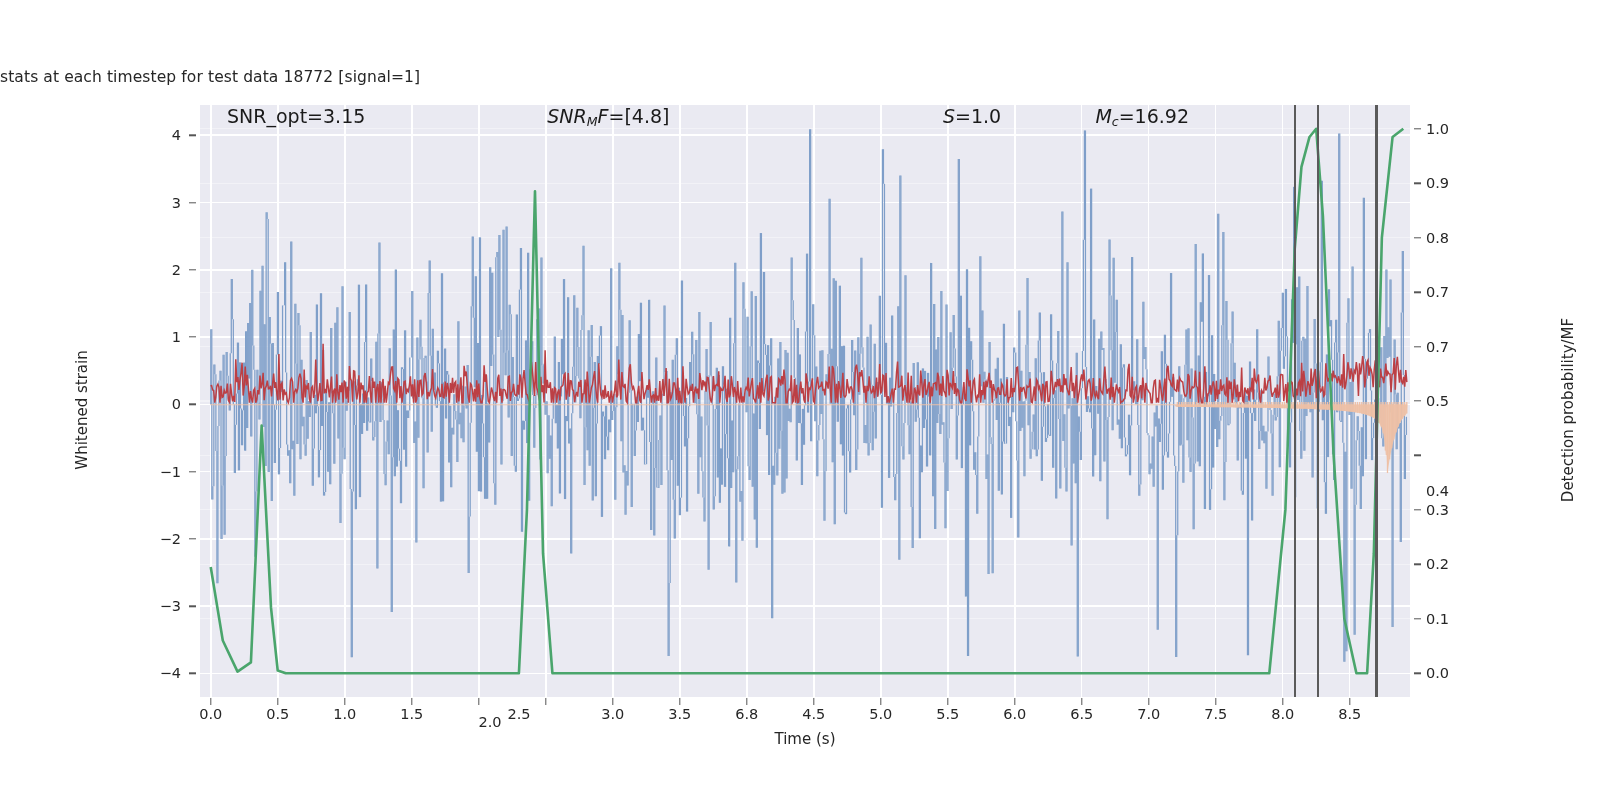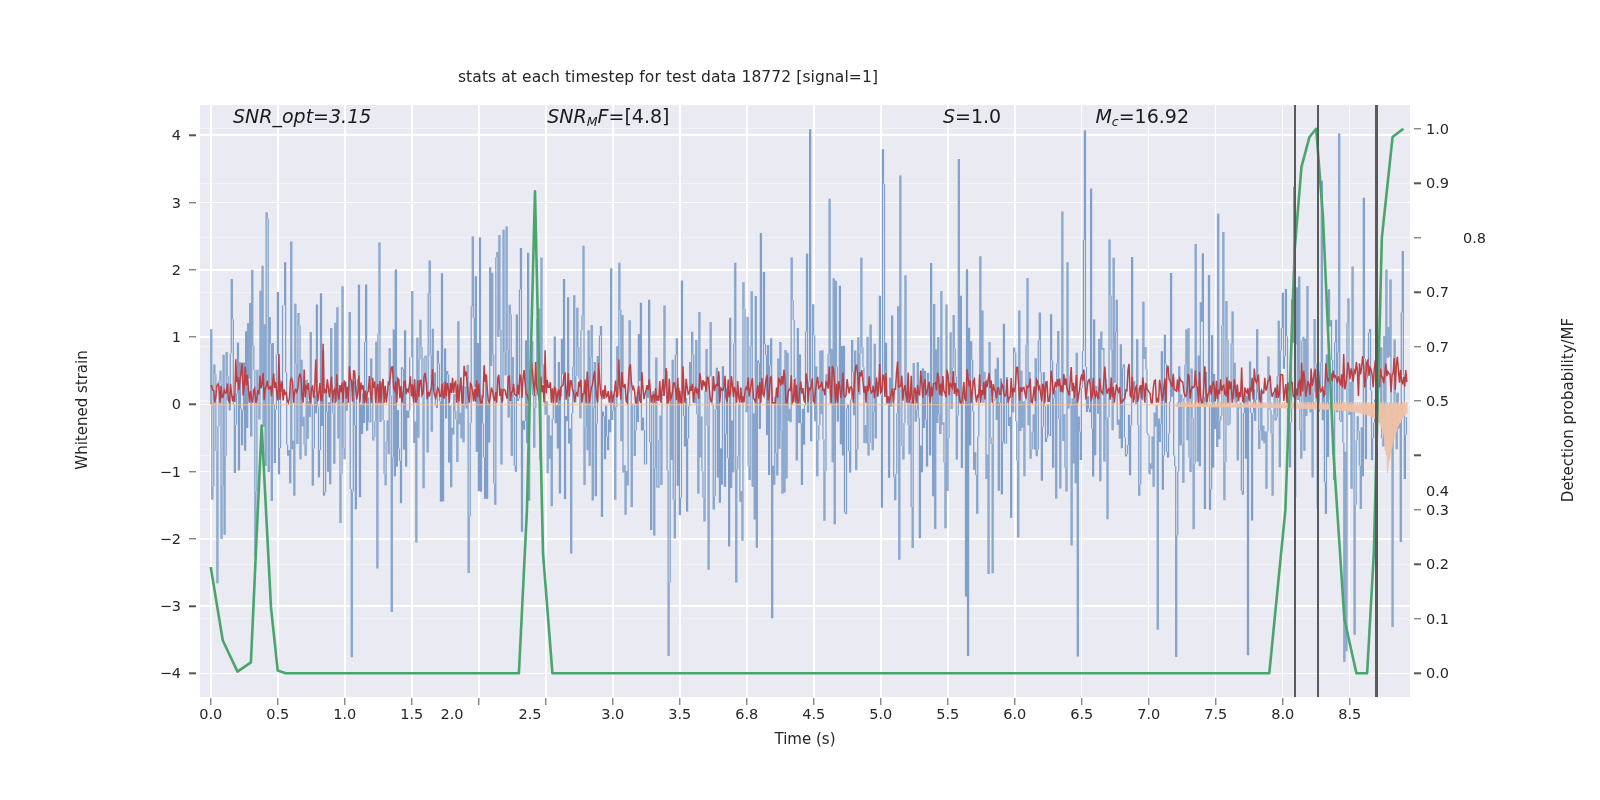--- a/index.html
+++ b/index.html
@@ -1,20 +1,20 @@
 <!DOCTYPE html>
 <html><head>
 <meta charset="utf-8">
 <style>
   html,body{margin:0;padding:0;background:#ffffff;}
   body{width:1600px;height:800px;font-family:"DejaVu Sans",sans-serif;overflow:hidden;}
   .figure{position:relative;width:1600px;height:800px;background:#ffffff;}
 
   .fig-title{
-    position:absolute;left:0;top:68px;width:1336px;text-align:center;
+    position:absolute;left:0;top:68px;width:1336px;text-align:left;
     font-size:15.5px;color:#262626;letter-spacing:.1px;
   }
 
   .axes{
     position:absolute;left:200px;top:105px;width:1210px;height:592px;
     background:#eaeaf2;overflow:hidden;
   }
 
   .grid-line{position:absolute;background:#ffffff;}
   .grid-h{left:0;width:100%;height:1.6px;}
@@ -1398,21 +1398,21 @@
             <path d="M10.52 280.69 L11.57 280.61 L12.63 284.89 L13.68 285.41 L14.73 297.63 L15.78 292.09 L16.83 281.16 L17.89 279.12 L18.94 282.26 L19.99 297.63 L21.04 280.90 L22.10 292.40 L23.15 291.76 L24.20 285.22 L25.25 288.02 L26.30 287.75 L27.36 278.62 L28.41 295.48 L29.46 297.19 L30.51 278.83 L31.57 288.73 L32.62 296.45 L33.67 290.88 L34.72 296.88 L35.77 254.27 L36.83 277.22 L37.88 272.05 L38.93 284.89 L39.98 274.81 L41.03 268.09 L42.09 257.65 L43.14 290.56 L44.19 281.68 L45.24 261.50 L46.30 280.36 L47.35 269.89 L48.40 283.31 L49.45 297.63 L50.50 286.00 L51.56 293.90 L52.61 297.63 L53.66 285.13 L54.71 283.38 L55.77 297.63 L56.82 294.69 L57.87 285.19 L58.92 289.41 L59.97 270.50 L61.03 283.45 L62.08 278.96 L63.13 267.83 L64.18 295.24 L65.23 283.27 L66.29 281.10 L67.34 275.64 L68.39 283.81 L69.44 283.56 L70.50 280.73 L71.55 291.46 L72.60 278.67 L73.65 268.64 L74.70 282.89 L75.76 277.21 L76.81 288.52 L77.86 295.36 L78.91 249.01 L79.97 294.71 L81.02 279.54 L82.07 277.83 L83.12 295.52 L84.17 284.38 L85.23 289.02 L86.28 287.93 L87.33 295.73 L88.38 297.63 L89.43 292.73 L90.49 275.11 L91.54 273.41 L92.59 276.85 L93.64 297.63 L94.70 286.52 L95.75 284.56 L96.80 287.10 L97.85 283.38 L98.90 272.53 L99.96 268.79 L101.01 273.39 L102.06 292.70 L103.11 297.63 L104.17 264.48 L105.22 292.44 L106.27 281.35 L107.32 283.11 L108.37 277.97 L109.43 293.80 L110.48 297.63 L111.53 282.82 L112.58 281.32 L113.63 292.88 L114.69 285.20 L115.74 254.59 L116.79 284.55 L117.84 296.19 L118.90 287.85 L119.95 278.10 L121.00 295.49 L122.05 295.22 L123.10 238.84 L124.16 288.39 L125.21 284.00 L126.26 288.19 L127.31 274.40 L128.37 282.87 L129.42 292.31 L130.47 281.77 L131.52 271.46 L132.57 297.63 L133.63 286.11 L134.68 283.45 L135.73 297.63 L136.78 269.35 L137.83 287.95 L138.89 294.73 L139.94 280.15 L140.99 287.05 L142.04 277.61 L143.10 297.63 L144.15 275.66 L145.20 277.98 L146.25 293.68 L147.30 281.69 L148.36 297.63 L149.41 261.02 L150.46 273.69 L151.51 275.69 L152.57 296.78 L153.62 265.86 L154.67 266.31 L155.72 283.95 L156.77 294.50 L157.83 287.57 L158.88 270.29 L159.93 297.63 L160.98 277.53 L162.03 284.28 L163.09 280.27 L164.14 297.63 L165.19 285.52 L166.24 297.63 L167.30 287.47 L168.35 286.18 L169.40 270.98 L170.45 288.70 L171.50 297.63 L172.56 272.76 L173.61 282.88 L174.66 276.66 L175.71 297.63 L176.77 282.97 L177.82 278.99 L178.87 297.63 L179.92 275.95 L180.97 297.63 L182.03 279.94 L183.08 274.00 L184.13 297.63 L185.18 280.68 L186.23 297.63 L187.29 288.59 L188.34 277.37 L189.39 278.72 L190.44 269.62 L191.50 262.23 L192.55 261.97 L193.60 283.42 L194.65 285.72 L195.70 275.99 L196.76 297.63 L197.81 273.39 L198.86 274.80 L199.91 293.15 L200.97 280.97 L202.02 297.63 L203.07 288.27 L204.12 276.62 L205.17 276.07 L206.23 289.09 L207.28 284.50 L208.33 286.30 L209.38 280.29 L210.43 271.26 L211.49 291.45 L212.54 279.20 L213.59 297.63 L214.64 274.20 L215.70 297.63 L216.75 294.10 L217.80 275.25 L218.85 291.87 L219.90 275.60 L220.96 275.28 L222.01 290.11 L223.06 288.53 L224.11 271.49 L225.17 268.00 L226.22 277.33 L227.27 294.15 L228.32 287.02 L229.37 291.41 L230.43 285.68 L231.48 283.07 L232.53 264.05 L233.58 284.85 L234.63 290.42 L235.69 293.00 L236.74 287.31 L237.79 282.88 L238.84 285.29 L239.90 291.38 L240.95 291.35 L242.00 278.77 L243.05 292.04 L244.10 292.68 L245.16 276.57 L246.21 291.58 L247.26 277.94 L248.31 283.19 L249.37 297.63 L250.42 277.95 L251.47 288.02 L252.52 272.90 L253.57 287.81 L254.63 278.04 L255.68 276.63 L256.73 297.63 L257.78 279.32 L258.83 296.42 L259.89 283.67 L260.94 272.29 L261.99 297.63 L263.04 297.63 L264.10 260.76 L265.15 271.09 L266.20 266.45 L267.25 279.75 L268.30 292.09 L269.36 297.63 L270.41 278.44 L271.46 279.71 L272.51 285.98 L273.57 296.47 L274.62 283.90 L275.67 296.61 L276.72 275.26 L277.77 292.27 L278.83 278.57 L279.88 293.25 L280.93 297.63 L281.98 297.63 L283.03 291.00 L284.09 260.18 L285.14 276.97 L286.19 269.36 L287.24 283.79 L288.30 296.19 L289.35 297.63 L290.40 290.92 L291.45 282.53 L292.50 286.34 L293.56 292.65 L294.61 296.11 L295.66 286.93 L296.71 297.63 L297.77 273.11 L298.82 269.82 L299.87 290.87 L300.92 283.62 L301.97 297.63 L303.03 284.70 L304.08 284.48 L305.13 285.45 L306.18 290.50 L307.23 293.71 L308.29 271.74 L309.34 271.19 L310.39 295.91 L311.44 287.44 L312.50 286.53 L313.55 278.82 L314.60 288.95 L315.65 290.45 L316.70 290.71 L317.76 279.84 L318.81 289.68 L319.86 269.35 L320.91 273.27 L321.97 292.70 L323.02 273.83 L324.07 265.01 L325.12 278.00 L326.17 288.99 L327.23 289.78 L328.28 294.01 L329.33 296.41 L330.38 286.26 L331.43 256.93 L332.49 267.43 L333.54 278.71 L334.59 290.87 L335.64 256.92 L336.70 282.36 L337.75 286.21 L338.80 292.12 L339.85 296.61 L340.90 271.70 L341.96 287.22 L343.01 280.21 L344.06 297.57 L345.11 245.36 L346.17 288.32 L347.22 274.78 L348.27 282.15 L349.32 282.06 L350.37 277.22 L351.43 297.63 L352.48 283.40 L353.53 297.63 L354.58 282.62 L355.63 283.71 L356.69 297.63 L357.74 287.34 L358.79 284.39 L359.84 295.43 L360.90 282.14 L361.95 281.22 L363.00 279.85 L364.05 269.85 L365.10 268.52 L366.16 294.73 L367.21 287.84 L368.26 268.07 L369.31 291.81 L370.37 275.78 L371.42 276.06 L372.47 284.64 L373.52 285.59 L374.57 297.24 L375.63 290.48 L376.68 286.93 L377.73 291.68 L378.78 276.75 L379.83 281.97 L380.89 275.11 L381.94 297.63 L382.99 288.86 L384.04 288.67 L385.10 274.65 L386.15 297.63 L387.20 266.45 L388.25 280.34 L389.30 297.63 L390.36 290.72 L391.41 282.72 L392.46 279.87 L393.51 272.41 L394.57 266.09 L395.62 281.00 L396.67 292.42 L397.72 297.63 L398.77 258.34 L399.83 277.97 L400.88 289.60 L401.93 292.34 L402.98 284.86 L404.03 294.02 L405.09 280.29 L406.14 291.89 L407.19 291.02 L408.24 286.08 L409.30 297.63 L410.35 291.93 L411.40 285.60 L412.45 297.63 L413.50 291.39 L414.56 286.26 L415.61 275.67 L416.66 292.31 L417.71 290.08 L418.77 254.54 L419.82 282.24 L420.87 294.57 L421.92 267.08 L422.97 281.24 L424.03 282.12 L425.08 278.88 L426.13 296.03 L427.18 297.63 L428.23 279.81 L429.29 263.07 L430.34 259.21 L431.39 277.31 L432.44 283.97 L433.50 281.95 L434.55 286.18 L435.60 297.63 L436.65 297.63 L437.70 287.55 L438.76 280.91 L439.81 295.36 L440.86 297.63 L441.91 267.11 L442.97 283.73 L444.02 294.08 L445.07 288.44 L446.12 284.91 L447.17 280.23 L448.23 284.80 L449.28 274.44 L450.33 285.86 L451.38 297.63 L452.43 290.92 L453.49 289.98 L454.54 297.63 L455.59 283.00 L456.64 295.76 L457.70 290.58 L458.75 295.75 L459.80 275.96 L460.85 297.63 L461.90 285.94 L462.96 273.95 L464.01 290.92 L465.06 280.49 L466.11 263.03 L467.17 297.63 L468.22 297.63 L469.27 273.69 L470.32 294.63 L471.37 292.53 L472.43 287.56 L473.48 277.96 L474.53 277.91 L475.58 284.18 L476.63 295.07 L477.69 272.81 L478.74 297.63 L479.79 285.77 L480.84 297.63 L481.90 297.63 L482.95 261.36 L484.00 287.06 L485.05 297.63 L486.10 273.77 L487.16 282.10 L488.21 289.03 L489.26 287.70 L490.31 282.51 L491.37 285.83 L492.42 278.88 L493.47 297.63 L494.52 286.43 L495.57 281.63 L496.63 288.35 L497.68 283.64 L498.73 294.04 L499.78 268.00 L500.83 275.63 L501.89 285.17 L502.94 275.05 L503.99 279.88 L505.04 276.46 L506.10 286.65 L507.15 272.28 L508.20 272.72 L509.25 283.23 L510.30 293.82 L511.36 297.63 L512.41 290.33 L513.46 271.10 L514.51 286.08 L515.57 280.56 L516.62 279.57 L517.67 280.49 L518.72 266.36 L519.77 297.63 L520.83 283.35 L521.88 285.00 L522.93 285.35 L523.98 281.32 L525.03 270.81 L526.09 292.68 L527.14 296.98 L528.19 274.65 L529.24 292.40 L530.30 289.00 L531.35 271.21 L532.40 280.06 L533.45 292.05 L534.50 282.01 L535.56 286.73 L536.61 297.63 L537.66 276.12 L538.71 292.76 L539.77 297.63 L540.82 282.67 L541.87 297.63 L542.92 291.32 L543.97 297.47 L545.03 285.71 L546.08 282.54 L547.13 284.30 L548.18 272.62 L549.23 291.43 L550.29 284.88 L551.34 278.51 L552.39 273.16 L553.44 293.46 L554.50 294.57 L555.55 297.63 L556.60 289.66 L557.65 280.19 L558.70 293.61 L559.76 277.40 L560.81 297.63 L561.86 273.04 L562.91 289.12 L563.97 291.12 L565.02 283.01 L566.07 273.98 L567.12 269.71 L568.17 295.49 L569.23 291.19 L570.28 272.66 L571.33 271.70 L572.38 297.63 L573.43 297.63 L574.49 297.63 L575.54 297.63 L576.59 282.48 L577.64 292.64 L578.70 273.63 L579.75 274.80 L580.80 280.65 L581.85 271.08 L582.90 279.34 L583.96 264.58 L585.01 274.77 L586.06 297.63 L587.11 297.63 L588.17 286.61 L589.22 284.27 L590.27 285.21 L591.32 270.21 L592.37 297.63 L593.43 296.10 L594.48 274.05 L595.53 297.63 L596.58 279.85 L597.63 297.63 L598.69 297.12 L599.74 284.40 L600.79 276.57 L601.84 288.35 L602.90 283.13 L603.95 294.72 L605.00 297.63 L606.05 268.28 L607.10 275.03 L608.16 296.77 L609.21 283.11 L610.26 284.24 L611.31 280.20 L612.37 273.39 L613.42 295.96 L614.47 297.63 L615.52 285.58 L616.57 277.50 L617.63 271.82 L618.68 282.87 L619.73 281.41 L620.78 281.14 L621.83 276.63 L622.89 285.10 L623.94 284.61 L624.99 290.33 L626.04 276.81 L627.10 277.77 L628.15 283.64 L629.20 261.44 L630.25 283.50 L631.30 297.63 L632.36 261.01 L633.41 263.69 L634.46 276.58 L635.51 297.63 L636.57 278.85 L637.62 297.63 L638.67 276.01 L639.72 281.97 L640.77 293.00 L641.83 284.70 L642.88 267.78 L643.93 290.65 L644.98 291.95 L646.03 290.31 L647.09 274.13 L648.14 282.05 L649.19 288.28 L650.24 282.20 L651.30 281.98 L652.35 285.39 L653.40 297.63 L654.45 277.43 L655.50 262.63 L656.56 259.70 L657.61 268.82 L658.66 286.91 L659.71 267.12 L660.77 271.50 L661.82 265.02 L662.87 275.50 L663.92 287.74 L664.97 280.85 L666.03 297.63 L667.08 280.70 L668.13 286.14 L669.18 271.39 L670.23 282.94 L671.29 287.88 L672.34 286.68 L673.39 281.16 L674.44 293.17 L675.50 284.37 L676.55 272.52 L677.60 291.83 L678.65 283.31 L679.70 258.93 L680.76 288.49 L681.81 285.89 L682.86 270.15 L683.91 270.97 L684.97 291.96 L686.02 268.05 L687.07 297.63 L688.12 291.22 L689.17 297.63 L690.23 293.23 L691.28 287.79 L692.33 283.68 L693.38 297.63 L694.43 284.05 L695.49 284.17 L696.54 267.48 L697.59 256.45 L698.64 282.08 L699.70 281.69 L700.75 280.66 L701.80 270.68 L702.85 295.75 L703.90 284.38 L704.96 280.19 L706.01 290.27 L707.06 297.63 L708.11 267.49 L709.17 297.63 L710.22 293.97 L711.27 270.70 L712.32 297.63 L713.37 297.63 L714.43 282.67 L715.48 285.77 L716.53 297.63 L717.58 280.09 L718.63 288.25 L719.69 290.48 L720.74 265.56 L721.79 277.62 L722.84 292.80 L723.90 279.32 L724.95 274.15 L726.00 290.06 L727.05 286.78 L728.10 280.57 L729.16 276.91 L730.21 297.63 L731.26 281.66 L732.31 291.31 L733.37 278.72 L734.42 278.42 L735.47 277.73 L736.52 285.35 L737.57 267.74 L738.63 271.94 L739.68 290.26 L740.73 278.59 L741.78 291.05 L742.83 271.15 L743.89 285.97 L744.94 287.89 L745.99 292.15 L747.04 264.78 L748.10 269.98 L749.15 290.36 L750.20 277.73 L751.25 280.80 L752.30 282.99 L753.36 266.07 L754.41 289.00 L755.46 278.09 L756.51 291.14 L757.57 284.46 L758.62 285.62 L759.67 294.73 L760.72 297.63 L761.77 297.63 L762.83 288.42 L763.88 277.11 L764.93 293.63 L765.98 295.96 L767.03 264.28 L768.09 272.95 L769.14 281.35 L770.19 275.32 L771.24 297.63 L772.30 286.50 L773.35 276.30 L774.40 274.29 L775.45 289.66 L776.50 297.33 L777.56 290.59 L778.61 291.56 L779.66 269.35 L780.71 297.63 L781.77 285.06 L782.82 290.09 L783.87 276.71 L784.92 294.56 L785.97 275.73 L787.03 282.22 L788.08 275.09 L789.13 267.74 L790.18 282.94 L791.23 275.42 L792.29 297.63 L793.34 279.10 L794.39 284.42 L795.44 286.50 L796.50 293.12 L797.55 283.19 L798.60 282.84 L799.65 289.26 L800.70 289.26 L801.76 278.75 L802.81 281.03 L803.86 288.74 L804.91 291.13 L805.97 289.77 L807.02 274.35 L808.07 297.63 L809.12 292.78 L810.17 292.00 L811.23 273.04 L812.28 291.92 L813.33 283.03 L814.38 287.03 L815.43 279.56 L816.49 262.64 L817.54 262.18 L818.59 278.77 L819.64 295.58 L820.70 281.97 L821.75 286.86 L822.80 283.14 L823.85 282.50 L824.90 287.73 L825.96 293.55 L827.01 280.99 L828.06 282.20 L829.11 281.48 L830.17 273.53 L831.22 296.77 L832.27 297.63 L833.32 289.66 L834.37 281.46 L835.43 295.93 L836.48 274.41 L837.53 276.32 L838.58 283.92 L839.63 281.49 L840.69 288.87 L841.74 296.33 L842.79 278.74 L843.84 281.23 L844.90 297.63 L845.95 277.11 L847.00 276.73 L848.05 296.38 L849.10 296.36 L850.16 287.97 L851.21 265.90 L852.26 275.27 L853.31 289.44 L854.37 284.11 L855.42 276.80 L856.47 282.07 L857.52 274.21 L858.57 281.23 L859.63 273.67 L860.68 286.90 L861.73 280.26 L862.78 287.49 L863.83 269.12 L864.89 280.14 L865.94 273.43 L866.99 283.30 L868.04 286.78 L869.10 290.19 L870.15 276.80 L871.20 262.13 L872.25 286.25 L873.30 277.79 L874.36 293.07 L875.41 281.02 L876.46 270.02 L877.51 297.63 L878.57 290.43 L879.62 284.49 L880.67 274.40 L881.72 269.45 L882.77 276.21 L883.83 264.66 L884.88 278.67 L885.93 294.43 L886.98 284.88 L888.03 275.98 L889.09 274.60 L890.14 278.69 L891.19 295.68 L892.24 290.68 L893.30 273.04 L894.35 288.90 L895.40 291.83 L896.45 285.60 L897.50 292.05 L898.56 294.30 L899.61 273.35 L900.66 285.13 L901.71 287.27 L902.77 288.87 L903.82 274.77 L904.87 261.58 L905.92 278.63 L906.97 288.72 L908.03 284.68 L909.08 283.72 L910.13 294.76 L911.18 272.45 L912.23 292.14 L913.29 281.95 L914.34 297.63 L915.39 287.28 L916.44 279.43 L917.50 284.64 L918.55 286.95 L919.60 282.04 L920.65 297.63 L921.70 296.46 L922.76 296.43 L923.81 294.30 L924.86 293.59 L925.91 285.12 L926.97 285.57 L928.02 264.88 L929.07 258.85 L930.12 290.52 L931.17 292.05 L932.23 271.87 L933.28 297.63 L934.33 292.65 L935.38 282.95 L936.43 281.18 L937.49 296.83 L938.54 292.58 L939.59 283.24 L940.64 280.15 L941.70 293.43 L942.75 272.47 L943.80 281.21 L944.85 297.63 L945.90 277.97 L946.96 283.94 L948.01 285.29 L949.06 287.16 L950.11 288.65 L951.17 297.63 L952.22 297.63 L953.27 283.22 L954.32 275.96 L955.37 275.22 L956.43 297.63 L957.48 292.86 L958.53 297.63 L959.58 274.90 L960.63 281.67 L961.69 290.51 L962.74 295.81 L963.79 282.71 L964.84 273.58 L965.90 297.63 L966.95 264.27 L968.00 260.82 L969.05 274.19 L970.10 275.89 L971.16 279.99 L972.21 281.30 L973.26 268.87 L974.31 284.19 L975.37 285.21 L976.42 286.09 L977.47 274.60 L978.52 286.81 L979.57 272.83 L980.63 275.09 L981.68 276.51 L982.73 276.92 L983.78 286.36 L984.83 290.77 L985.89 291.24 L986.94 288.12 L987.99 269.05 L989.04 271.29 L990.10 293.77 L991.15 285.39 L992.20 281.88 L993.25 282.69 L994.30 281.71 L995.36 265.43 L996.41 281.06 L997.46 282.63 L998.51 297.63 L999.57 266.82 L1000.62 291.35 L1001.67 297.63 L1002.72 297.63 L1003.77 283.41 L1004.83 261.25 L1005.88 282.57 L1006.93 297.18 L1007.98 288.95 L1009.03 287.79 L1010.09 280.21 L1011.14 289.73 L1012.19 280.83 L1013.24 276.37 L1014.30 282.25 L1015.35 296.22 L1016.40 275.79 L1017.45 294.01 L1018.50 284.67 L1019.56 289.10 L1020.61 274.24 L1021.66 285.99 L1022.71 281.46 L1023.77 280.31 L1024.82 288.97 L1025.87 290.31 L1026.92 272.30 L1027.97 297.63 L1029.03 275.66 L1030.08 284.10 L1031.13 276.70 L1032.18 297.63 L1033.23 289.97 L1034.29 274.25 L1035.34 283.40 L1036.39 292.19 L1037.44 279.56 L1038.50 296.30 L1039.55 286.89 L1040.60 292.02 L1041.65 262.46 L1042.70 295.91 L1043.76 297.02 L1044.81 282.43 L1045.86 285.89 L1046.91 287.93 L1047.97 283.26 L1049.02 295.78 L1050.07 283.71 L1051.12 285.44 L1052.17 272.86 L1053.23 294.48 L1054.28 263.51 L1055.33 275.06 L1056.38 277.49 L1057.43 274.41 L1058.49 269.42 L1059.54 292.75 L1060.59 297.63 L1061.64 285.60 L1062.70 287.91 L1063.75 287.87 L1064.80 272.85 L1065.85 285.53 L1066.90 282.89 L1067.96 276.22 L1069.01 275.22 L1070.06 270.46 L1071.11 285.61 L1072.17 291.85 L1073.22 288.33 L1074.27 287.02 L1075.32 282.60 L1076.37 292.91 L1077.43 279.58 L1078.48 292.68 L1079.53 288.49 L1080.58 269.65 L1081.63 269.58 L1082.69 269.96 L1083.74 296.07 L1084.79 286.86 L1085.84 279.01 L1086.90 297.63 L1087.95 277.30 L1089.00 286.48 L1090.05 281.58 L1091.10 276.60 L1092.16 277.70 L1093.21 290.84 L1094.26 291.97 L1095.31 297.63 L1096.37 283.63 L1097.42 290.36 L1098.47 277.98 L1099.52 275.78 L1100.57 291.31 L1101.63 257.72 L1102.68 286.40 L1103.73 265.78 L1104.78 275.83 L1105.83 291.72 L1106.89 283.52 L1107.94 276.11 L1108.99 279.90 L1110.04 289.92 L1111.10 263.62 L1112.15 280.83 L1113.20 276.02 L1114.25 267.97 L1115.30 263.97 L1116.36 293.17 L1117.41 272.70 L1118.46 265.57 L1119.51 280.49 L1120.57 286.61 L1121.62 285.31 L1122.67 281.36 L1123.72 291.00 L1124.77 289.41 L1125.83 258.34 L1126.88 270.28 L1127.93 276.67 L1128.98 272.83 L1130.03 278.36 L1131.09 268.27 L1132.14 276.50 L1133.19 265.71 L1134.24 272.01 L1135.30 270.92 L1136.35 273.39 L1137.40 278.06 L1138.45 271.25 L1139.50 275.42 L1140.56 280.71 L1141.61 269.26 L1142.66 282.68 L1143.71 249.09 L1144.77 284.26 L1145.82 279.24 L1146.87 270.85 L1147.92 257.23 L1148.97 264.08 L1150.03 274.21 L1151.08 263.43 L1152.13 268.48 L1153.18 276.58 L1154.23 265.49 L1155.29 267.63 L1156.34 257.13 L1157.39 265.80 L1158.44 290.98 L1159.50 258.26 L1160.55 269.37 L1161.60 262.82 L1162.65 250.96 L1163.70 260.46 L1164.76 282.35 L1165.81 271.86 L1166.86 257.20 L1167.91 255.15 L1168.97 270.81 L1170.02 262.37 L1171.07 264.57 L1172.12 269.46 L1173.17 282.27 L1174.23 264.81 L1175.28 255.44 L1176.33 265.08 L1177.38 286.72 L1178.43 275.93 L1179.49 282.32 L1180.54 263.57 L1181.59 272.16 L1182.64 272.26 L1183.70 278.08 L1184.75 270.43 L1185.80 258.50 L1186.85 271.10 L1187.90 266.62 L1188.96 268.83 L1190.01 269.03 L1191.06 287.28 L1192.11 269.78 L1193.17 268.36 L1194.22 253.00 L1195.27 284.74 L1196.32 260.72 L1197.37 251.84 L1198.43 265.65 L1199.48 277.64 L1200.53 264.76 L1201.58 276.52 L1202.63 278.25 L1203.69 271.76 L1204.74 281.76 L1205.79 265.05 L1206.84 277.16 " fill="none" stroke="#bc3f44" stroke-width="1.5"></path>
           </g>
           <g>
             <path d="M10.72 462.05 L22.78 535.54 L37.52 566.58 L50.92 557.32 L61.64 320.50 L71.02 502.88 L77.72 565.49 L85.76 568.21 L318.91 568.21 L326.95 404.88 L334.99 86.40 L343.03 448.44 L352.41 568.21 L1069.30 568.21 L1085.38 404.88 L1094.76 143.56 L1101.46 61.90 L1109.50 31.96 L1116.20 23.79 L1122.90 110.90 L1133.62 350.44 L1144.34 513.77 L1156.40 568.21 L1167.12 568.21 L1173.82 448.44 L1181.86 132.67 L1192.58 31.96 L1203.30 23.79 " fill="none" stroke="#4aa56c" stroke-width="2.6" stroke-linejoin="round"></path>
           </g>
         </svg>
       </div>
       <div class="vline" style="left: 1093.56px; background: rgb(90, 90, 90);"></div>
       <div class="vline" style="left: 1117.01px; background: rgb(90, 90, 90);"></div>
       <div class="vline" style="left: 1175.3px; background: rgb(90, 90, 90);"></div>
-      <div class="annot" style="left: 33px; font-style: italic;">SNR_opt=3.15</div>
+      <div class="annot" style="left: 27px;">SNR_opt=3.15</div>
       <div class="annot" style="left: 347.27px;"><span class="it">SNR<sub>M</sub>F=</span>[4.8]</div>
       <div class="annot" style="left: 742.94px;"><span class="it">S</span>=1.0</div>
       <div class="annot" style="left: 895.4px;"><span class="it">M<sub>c</sub></span>=16.92</div>
     </div>
 
   <div class="ylabel-left">Whitened strain</div>
   <div class="ylabel-right">Detection probability/MF</div>
   <div class="xlabel">Time (s)</div>
 
   <div id="ticks-layer">
@@ -1432,21 +1432,21 @@
       <div class="lab-left" style="top: 538.909px;">−2</div>
       <div class="tickmark tick-left" style="top: 606.182px;"></div>
       <div class="lab-left" style="top: 606.182px;">−3</div>
       <div class="tickmark tick-left" style="top: 673.455px;"></div>
       <div class="lab-left" style="top: 673.455px;">−4</div>
       <div class="tickmark tick-right" style="top: 128.791px;"></div>
       <div class="lab-right" style="top: 128.791px;">1.0</div>
       <div class="tickmark tick-right" style="top: 183.233px;"></div>
       <div class="lab-right" style="top: 183.233px;">0.9</div>
       <div class="tickmark tick-right" style="top: 237.675px;"></div>
-      <div class="lab-right" style="top: 237.675px; text-align: right;">0.8</div>
+      <div class="lab-right" style="top: 237.675px;">0.8</div>
       <div class="tickmark tick-right" style="top: 292.116px;"></div>
       <div class="lab-right" style="top: 292.116px;">0.7</div>
       <div class="tickmark tick-right" style="top: 346.558px;"></div>
       <div class="lab-right" style="top: 346.558px;">0.7</div>
       <div class="tickmark tick-right" style="top: 401px;"></div>
       <div class="lab-right" style="top: 401px;">0.5</div>
       <div class="tickmark tick-right" style="top: 455.442px;"></div>
       <div class="lab-right" style="top: 455.442px; margin-top: 36px;">0.4</div>
       <div class="tickmark tick-right" style="top: 509.884px;"></div>
       <div class="lab-right" style="top: 509.884px;">0.3</div>
@@ -1458,23 +1458,23 @@
       <div class="lab-right" style="top: 673.209px;">0.0</div>
       <div class="tickmark tick-bottom" style="left: 210.72px;"></div>
       <div class="lab-bottom" style="left: 210.72px;">0.0</div>
       <div class="tickmark tick-bottom" style="left: 277.719px;"></div>
       <div class="lab-bottom" style="left: 277.719px;">0.5</div>
       <div class="tickmark tick-bottom" style="left: 344.718px;"></div>
       <div class="lab-bottom" style="left: 344.718px;">1.0</div>
       <div class="tickmark tick-bottom" style="left: 411.717px;"></div>
       <div class="lab-bottom" style="left: 411.717px;">1.5</div>
       <div class="tickmark tick-bottom" style="left: 478.715px;"></div>
-      <div class="lab-bottom" style="left: 452px;">2.0</div>
+      <div class="lab-bottom" style="left: 490px; margin-top: 8px;">2.0</div>
       <div class="tickmark tick-bottom" style="left: 545.714px;"></div>
-      <div class="lab-bottom" style="left: 530px; text-align: center;">2.5</div>
+      <div class="lab-bottom" style="left: 519px; text-align: center;">2.5</div>
       <div class="tickmark tick-bottom" style="left: 612.713px;"></div>
       <div class="lab-bottom" style="left: 612.713px;">3.0</div>
       <div class="tickmark tick-bottom" style="left: 679.712px;"></div>
       <div class="lab-bottom" style="left: 679.712px;">3.5</div>
       <div class="tickmark tick-bottom" style="left: 746.711px;"></div>
       <div class="lab-bottom" style="left: 746.711px;">6.8</div>
       <div class="tickmark tick-bottom" style="left: 813.71px;"></div>
       <div class="lab-bottom" style="left: 813.71px;">4.5</div>
       <div class="tickmark tick-bottom" style="left: 880.709px;"></div>
       <div class="lab-bottom" style="left: 880.709px;">5.0</div>

